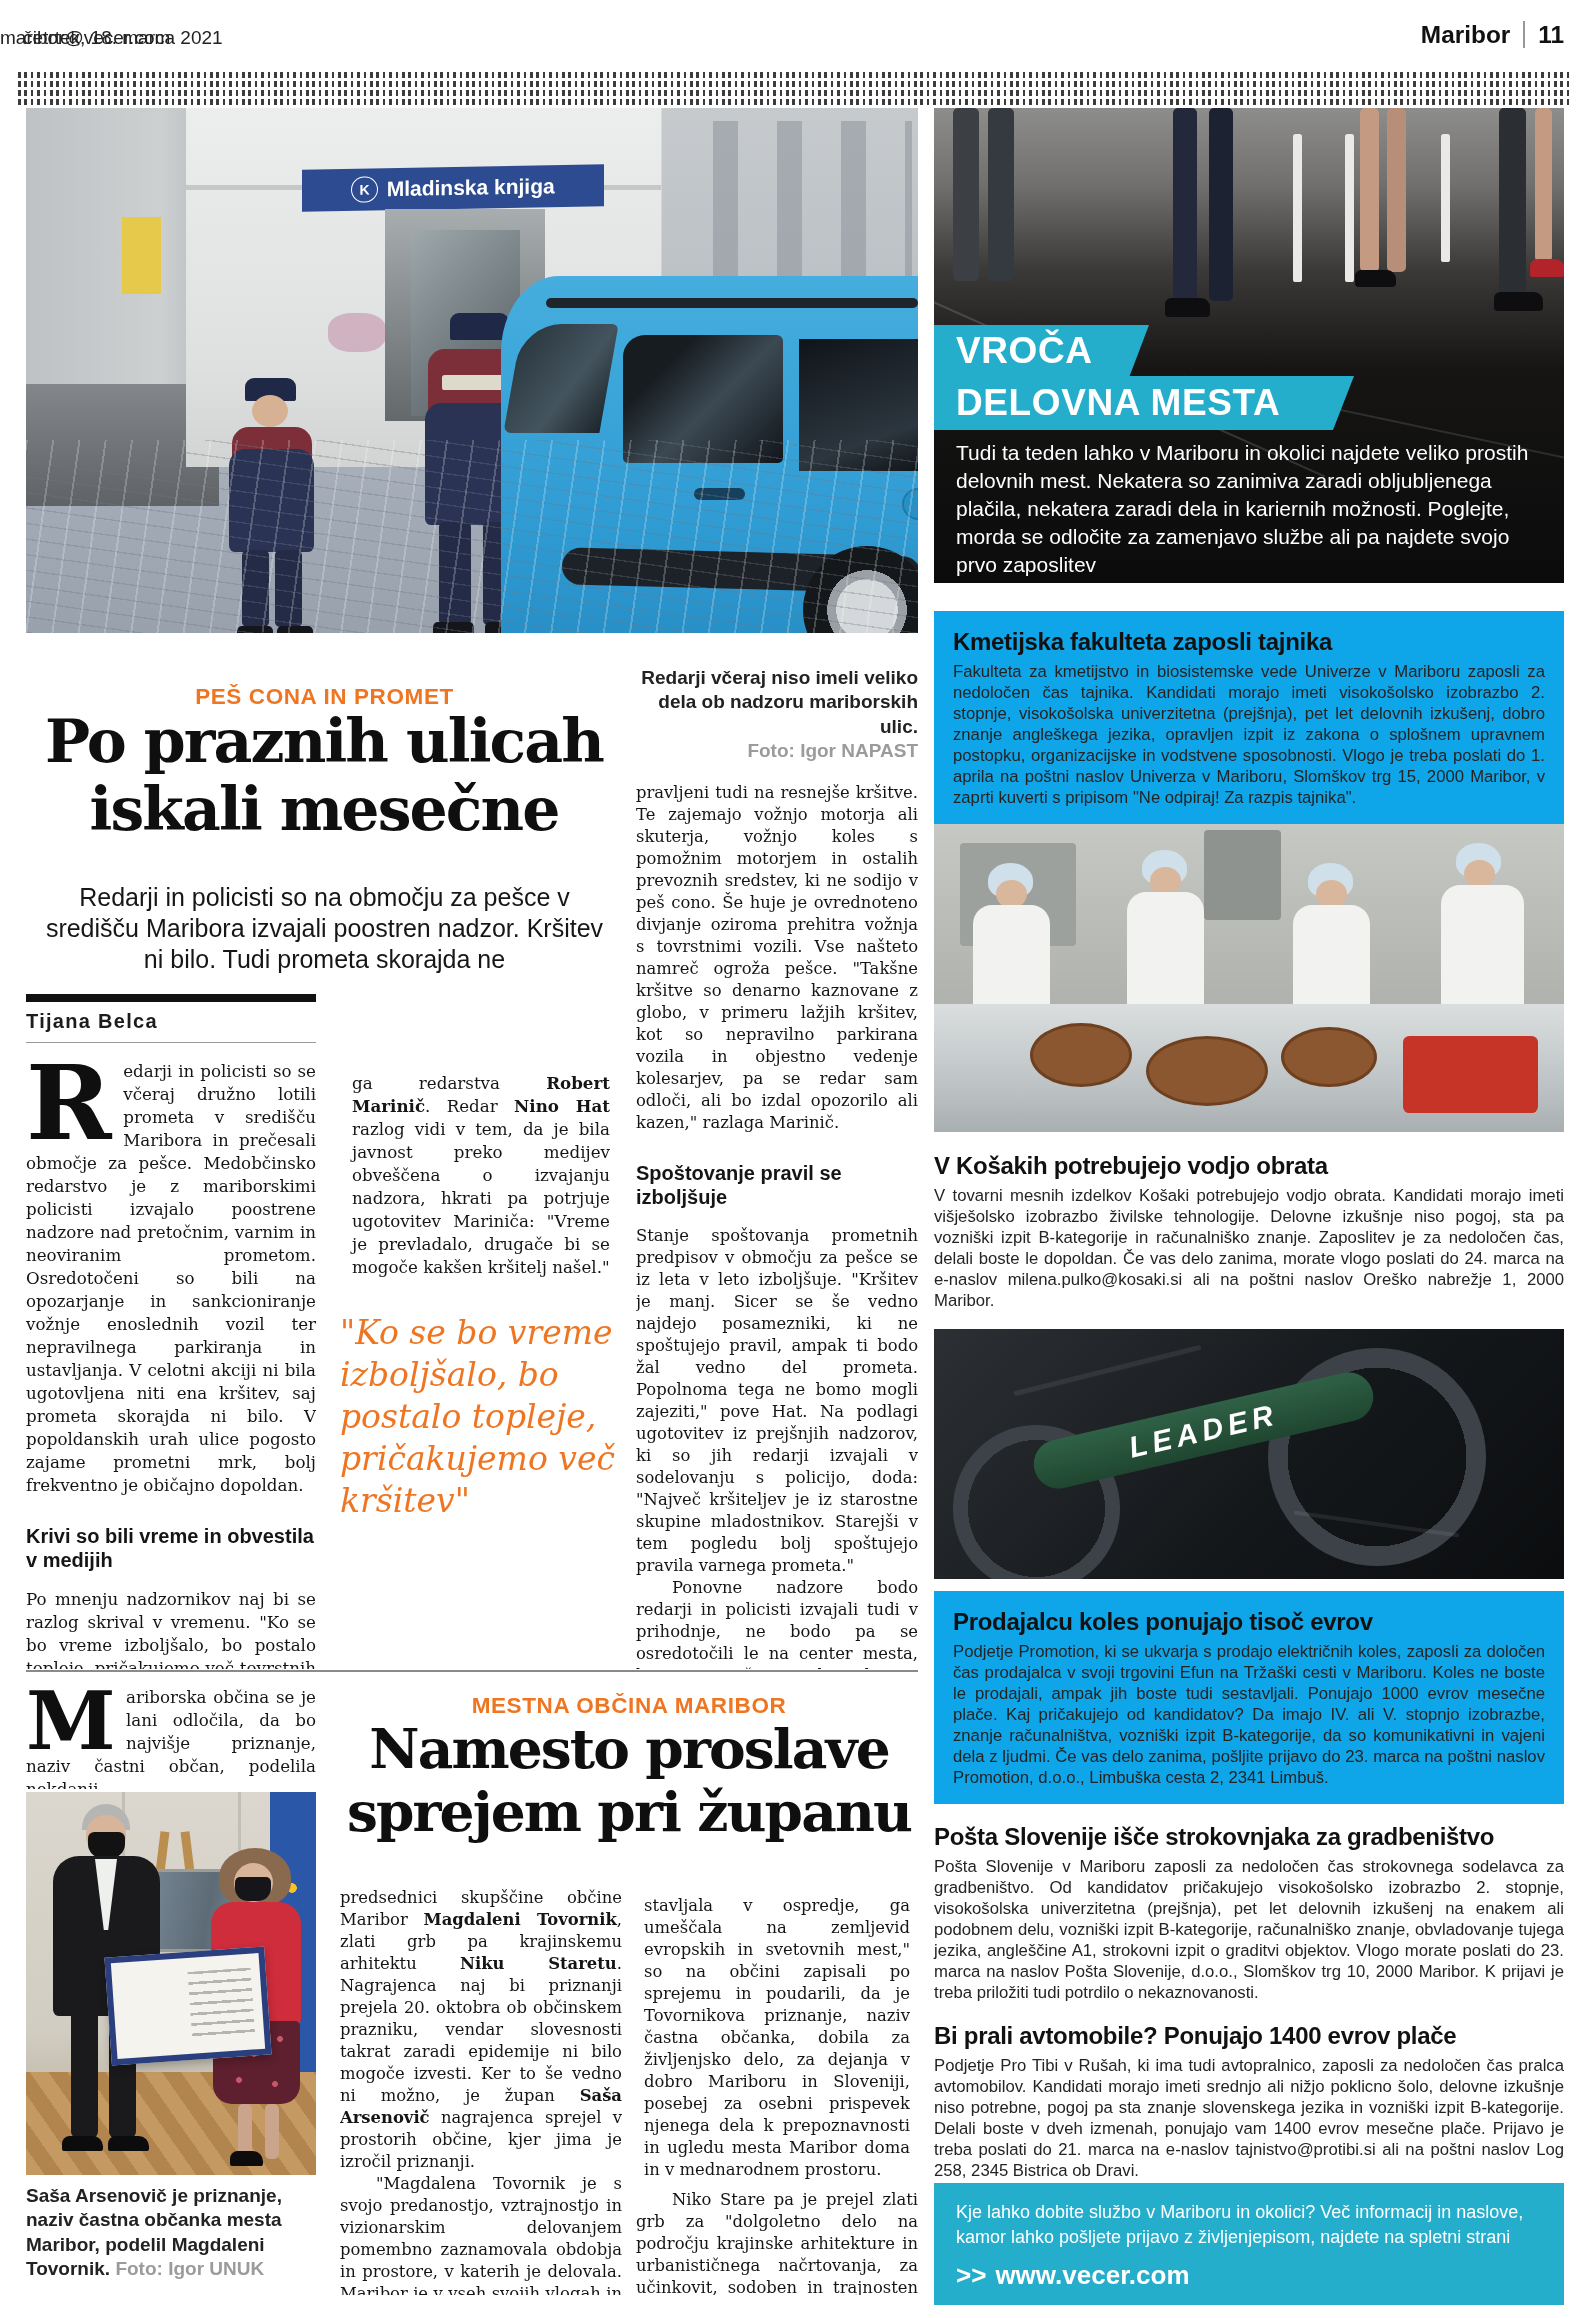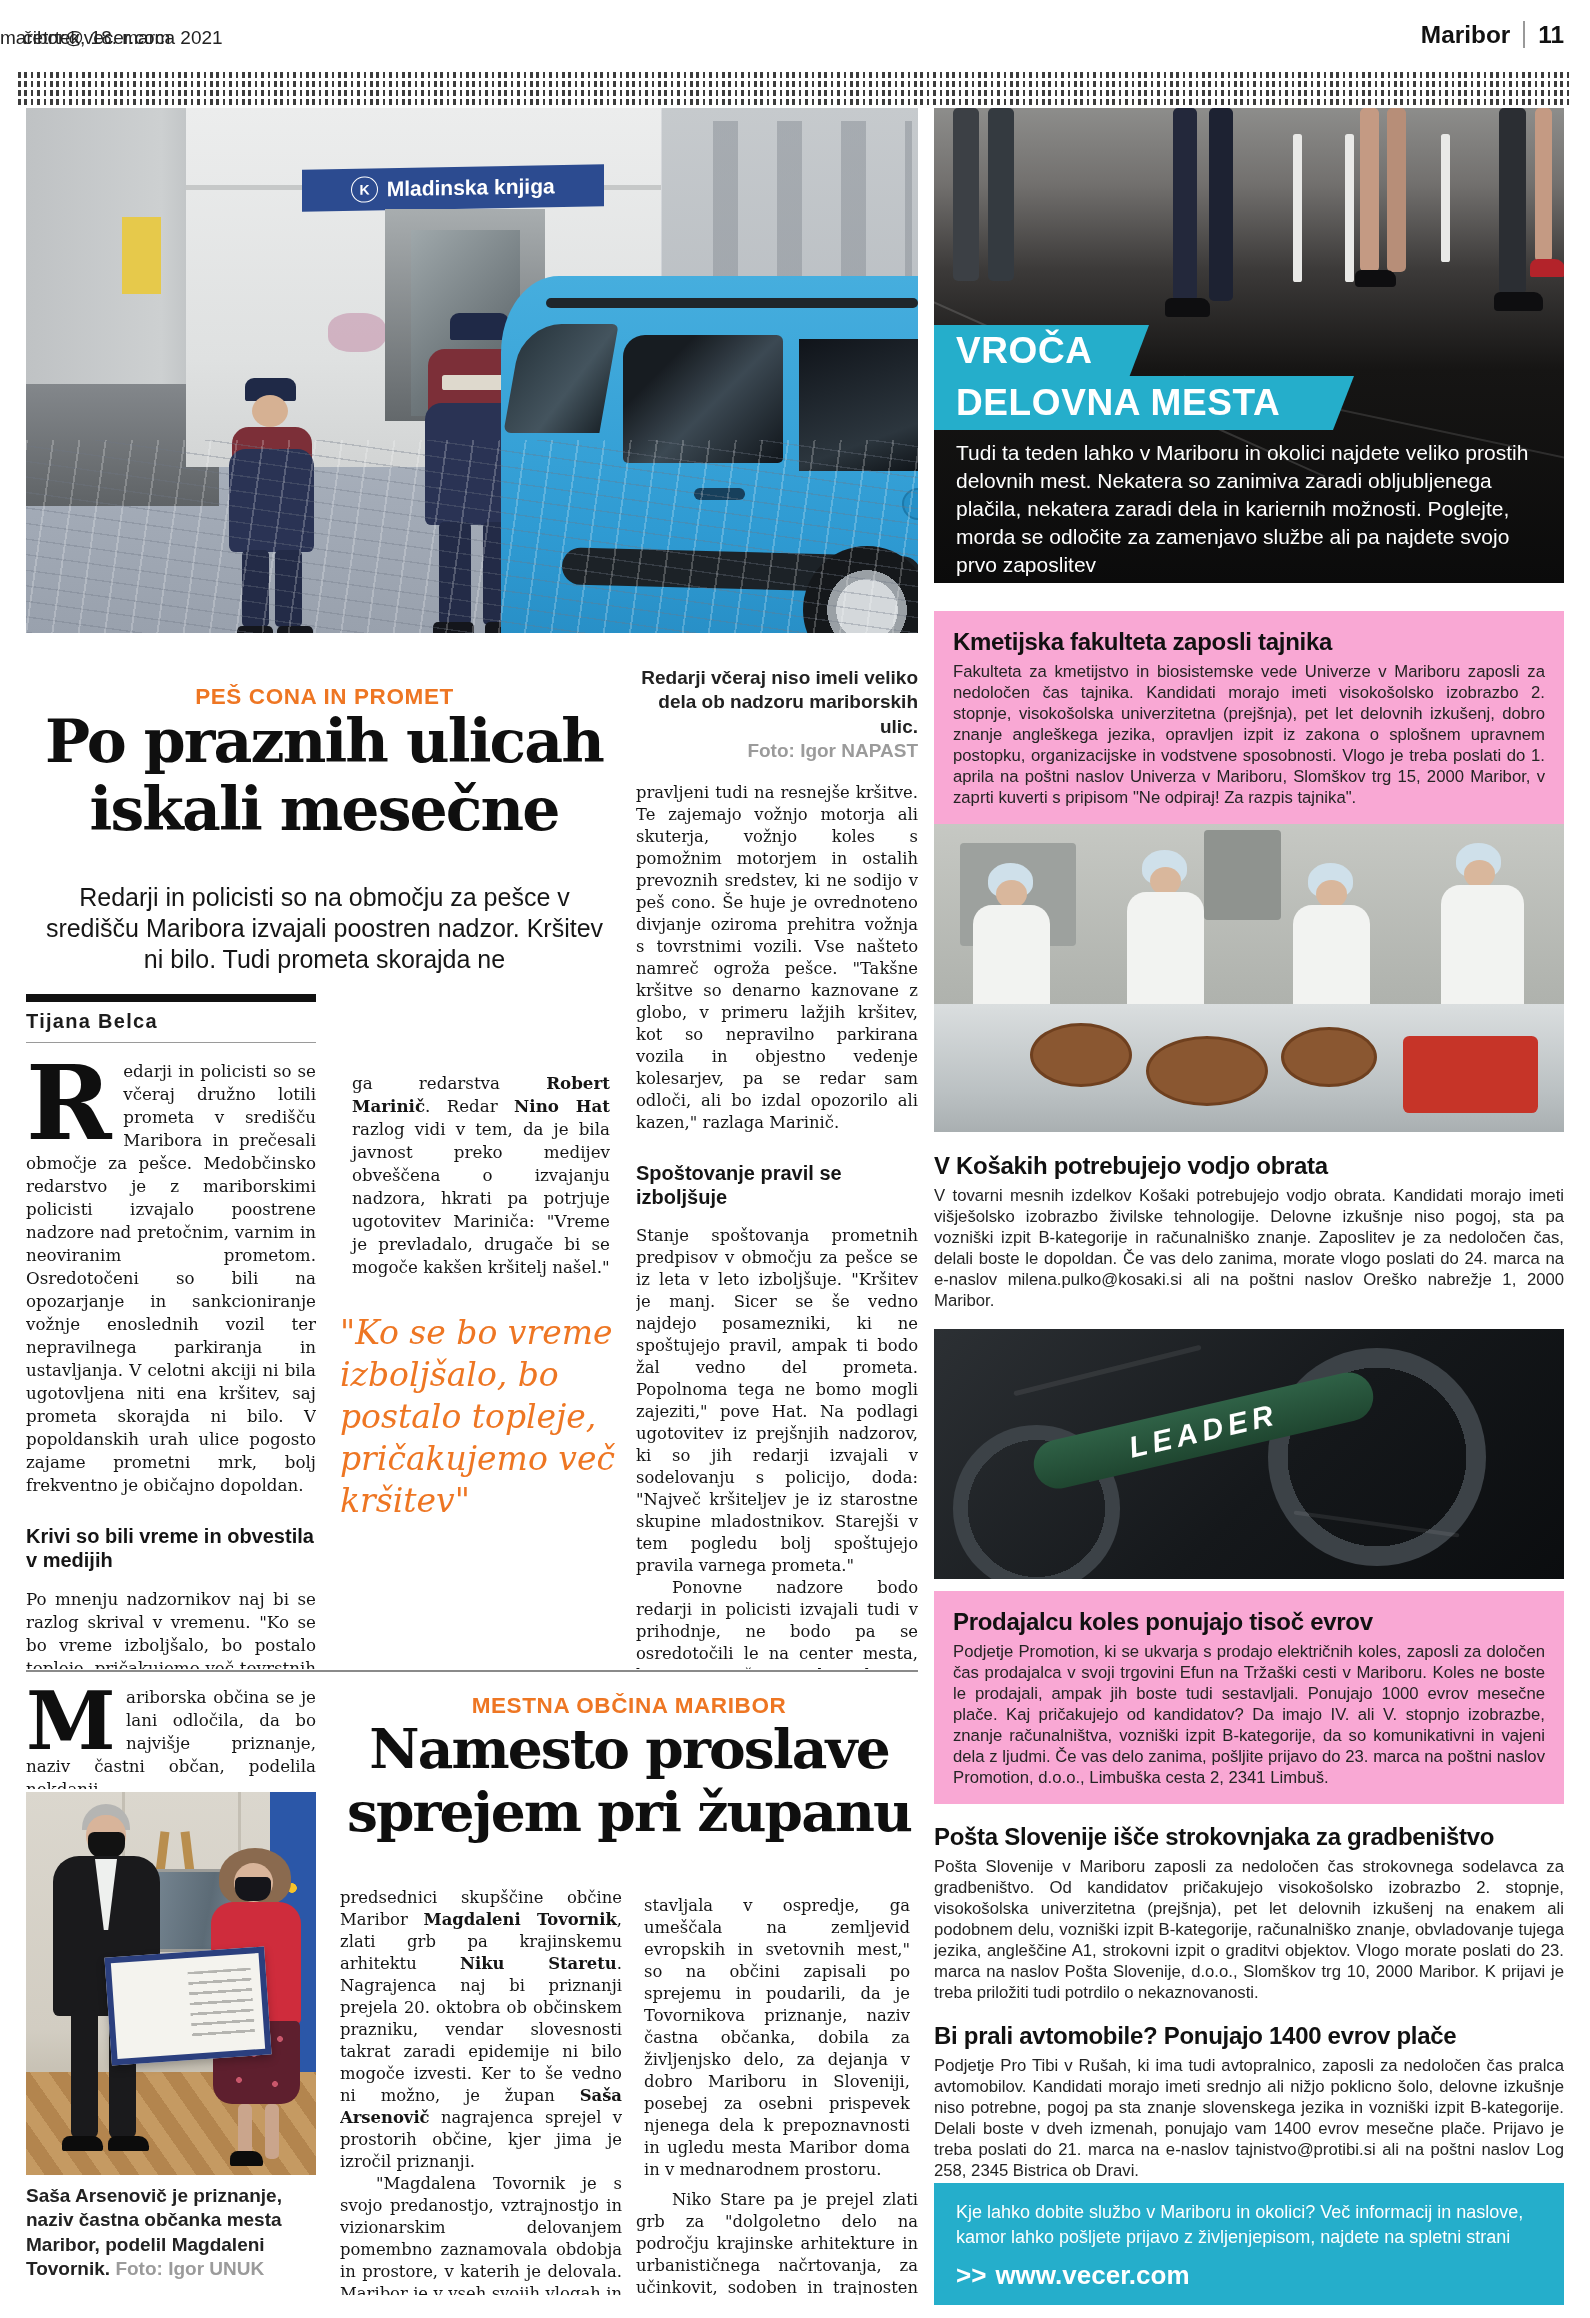--- a/index.html
+++ b/index.html
@@ -123,21 +123,21 @@
   .kicker2{left:340px;top:1693px;width:578px}
   .headline2{left:340px;top:1717px;width:578px;font-size:55px;line-height:63px}
   .intro2{left:26px;top:1686px;width:290px;height:103px;font-size:16.7px;line-height:23px}
   .col2b{left:340px;top:1887px;width:282px;height:408px;font-size:16.4px;line-height:22px}
   .col3b{left:636px;top:1887px;width:282px;height:408px;font-size:16.4px;line-height:22px}
   .cap2{left:26px;top:2184px;width:290px;text-align:left}
   
   .job{left:934px;width:630px;box-sizing:border-box}
   .job-title{font-weight:bold;font-size:24px;line-height:28px;letter-spacing:-0.3px;color:#111;margin:0 0 5.1px 0}
   .job-body{font-size:16.7px;line-height:21px;color:#242424;text-align:justify}
-  .job.gray{background:#f9a8d4;padding:16.7px 19px}
+  .job.gray{background:#0ea5e9;padding:16.7px 19px}
   .jb0{top:611px}
   .jb1{top:1152px}
   .jb2{top:1591px}
   .jb3{top:1823px}
   .jb4{top:2022px}
   .cta{left:934px;top:2183px;width:630px;height:122px;box-sizing:border-box;background:#25aecb;color:#fff;padding:16.7px 22px}
   .cta-text{font-size:18px;line-height:25px}
   .cta-link{margin-top:10.3px;font-weight:bold;font-size:26px;display:flex;align-items:center;gap:9px}
 </style>
 </head>

